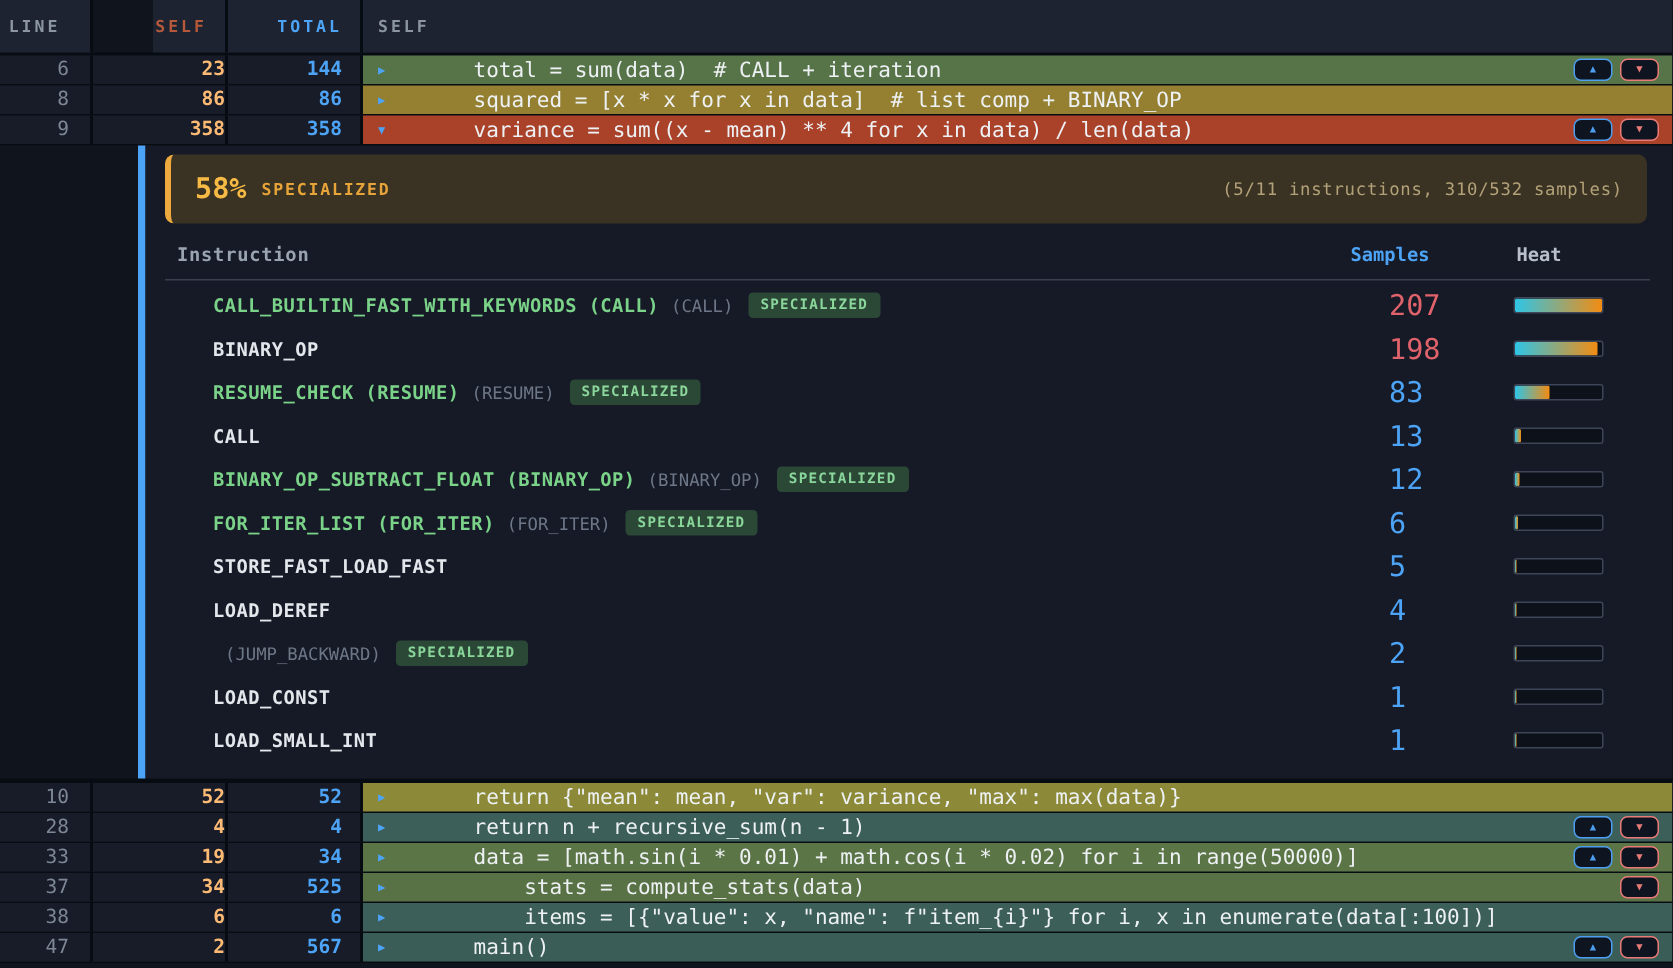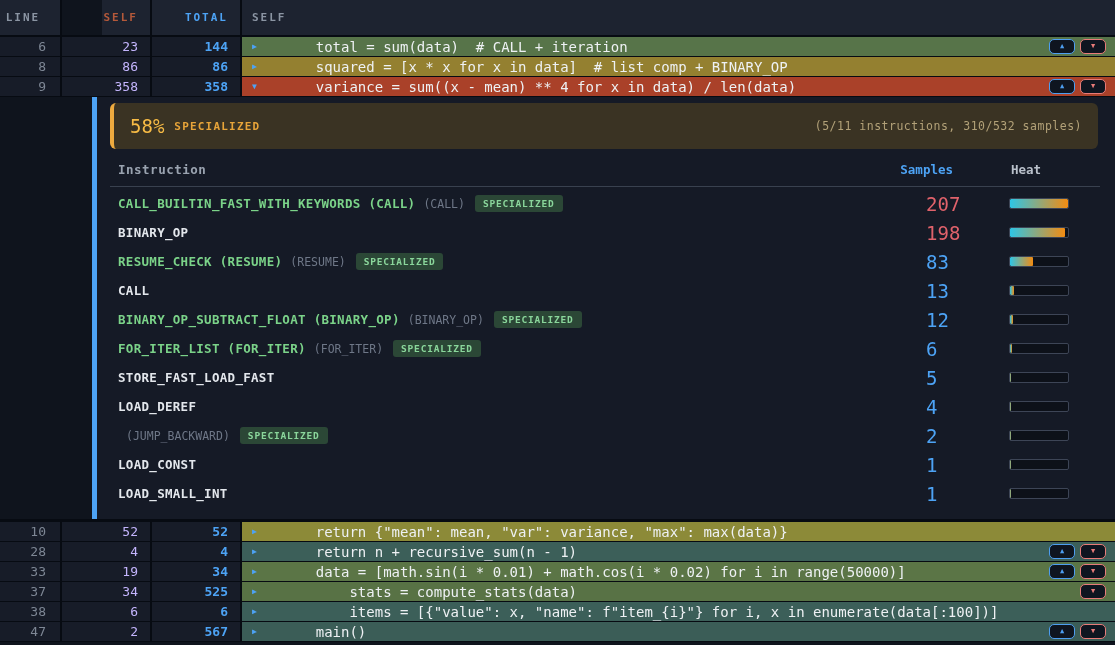--- a/index.html
+++ b/index.html
@@ -22,21 +22,21 @@
   .h-line { text-align:center; padding-right:14px; }
   .h-self { text-align:right; padding-right:12px; color:#b5593a !important;margin-left:40px; }
   .h-total{ text-align:right; padding-right:12px; color:#4da3f5 !important; }
   .h-code { padding-left:10px; }
   .crow { height:20px; border-bottom:1px solid #070b12; }
   .crow > .num {
     background:#171c28; border-right:2px solid #070b12; line-height:19px;
     font-size:13px; text-align:right;
   }
   .c-line { color:#7e8795; padding-right:14px; }
-  .c-self { color:#c4b5fd; font-weight:normal; padding-right:12px; }
+  .c-self { color:#fdba74; font-weight:bold; }
   .c-total{ color:#4da3f5; font-weight:bold; padding-right:12px; }
   .c-code {
     position:relative; display:flex; align-items:center;
     padding-left:10px; overflow:hidden;
   }
   .expand-arrow { width:14px; font-size:8px; color:#4da3f5; flex:none; }
   .code-text {
     margin-left:16px; font-size:14px; white-space:pre; color:#eef1f4;
   }
   .rbtn {
@@ -53,37 +53,37 @@
   .gutter { width:92px; background:#0f141d; flex:none; }
   .bluebar { width:5px; background:#4da3f5; flex:none; }
   .detail {
     flex:1; background:#151a26; padding:6px 15px 0 13px; overflow:hidden;
   }
   .pctbox {
     height:46px; background:#3a3323; border-left:4px solid #edaa3f;
     border-radius:6px; display:flex; align-items:center;
     padding:0 16px; margin-right:2px;
   }
-  .pct { font-size:19px; font-weight:normal; color:#f7bb45; }
+  .pct { font-size:19px; font-weight:bold; color:#f7bb45; }
   .pctlabel {
     margin-left:10px; font-size:11px; font-weight:bold; color:#e7a439;
     letter-spacing:1.2px;
   }
   .pctstats {
     margin-left:auto; font-size:11.5px; color:#b2a178; letter-spacing:0.5px;
   }
   .insthead {
     display:flex; align-items:center; margin-top:13px;
     padding:0 0 9px 8px; border-bottom:1px solid #39414f;
     font-size:12.5px; font-weight:bold;gap:43px;
   }
   .ih-name { flex:1; color:#9aa3b0; letter-spacing:0.5px; }
   .ih-samples { width:70px; text-align:right; color:#4da3f5; }
   .ih-heat { width:60px; margin-left:13px; margin-right:31px; padding-left:2px; color:#b9c0ca; }
-  .irows { margin-top:2px; }
+  .irows { margin-top:2px;margin-left:24px; }
   .irow { height:29px; display:flex; align-items:center; padding-left:8px; }
   .iname { font-size:12.5px; font-weight:bold; letter-spacing:0.3px; white-space:pre; }
   .iname.spec { color:#7bd389; }
   .iname.plain { color:#e3e7ec; }
   .ibase { margin-left:8px; font-size:11.5px; color:#6e7787; white-space:pre; }
   .ibadge {
     margin-left:10px; background:#2b4736; color:#8ad69b; font-size:9.5px;
     font-weight:bold; letter-spacing:0.8px; padding:3px 8px; border-radius:3px;
   }
   .ispacer { flex:1; }

